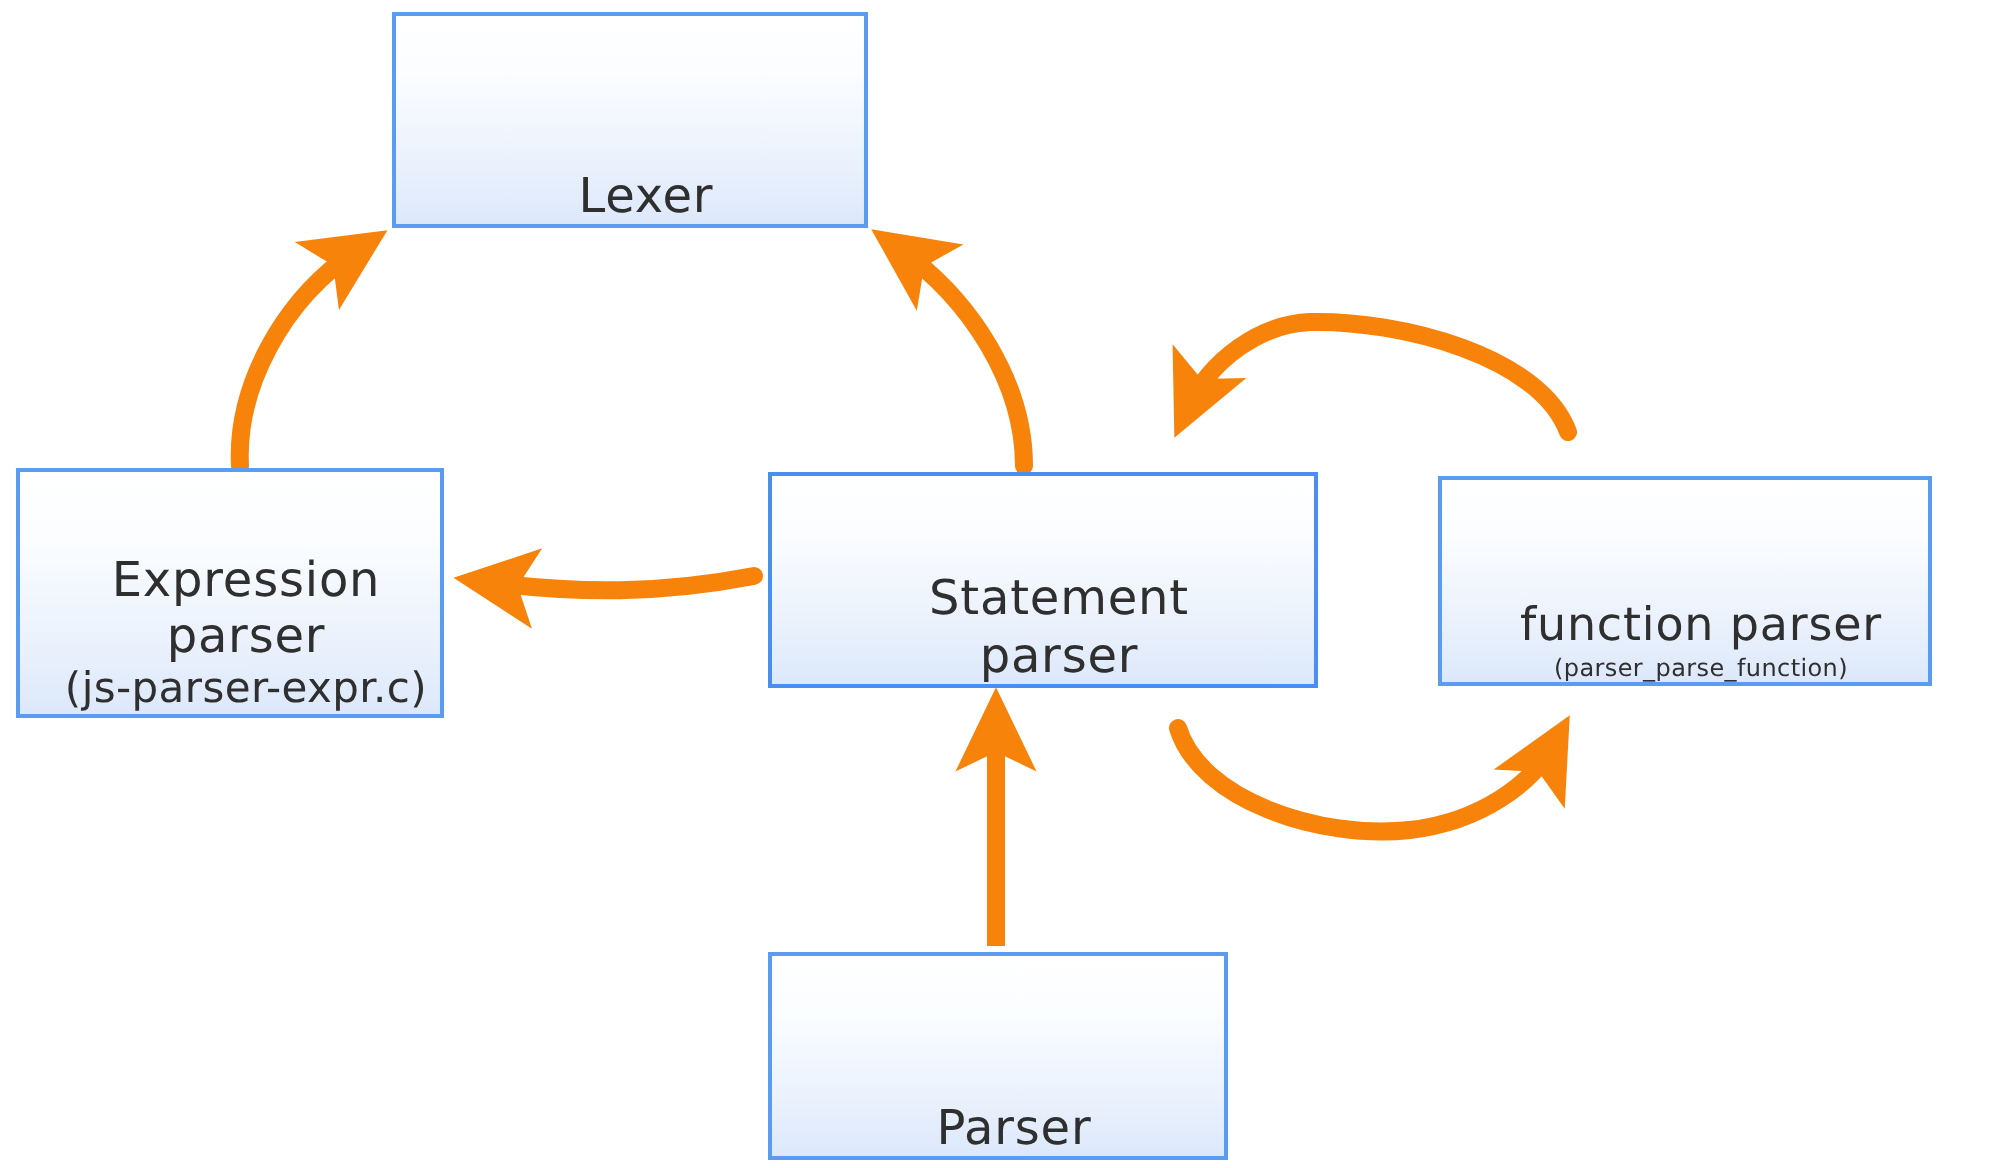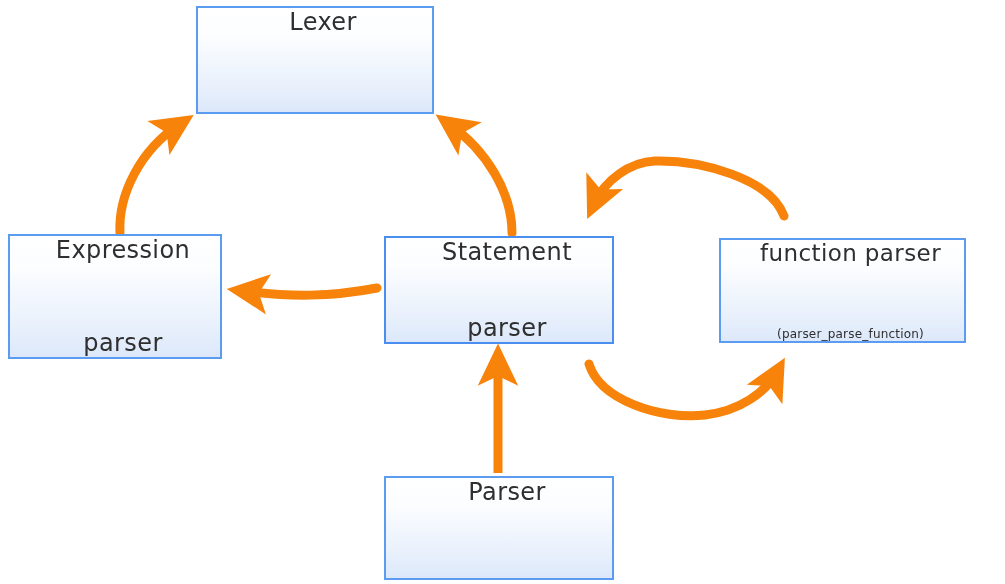--- a/index.html
+++ b/index.html
@@ -27,21 +27,21 @@
     pointer-events: none;
   }
   .node {
     position: absolute;
     box-sizing: border-box;
     border: 2px solid #5b9bf0;
     background: linear-gradient(to bottom, #ffffff 0%, #fbfdff 28%, #eaf1fc 72%, #dce8fa 100%);
     display: flex;
     flex-direction: column;
     align-items: center;
-    justify-content: space-between;
+    justify-content: flex-end;
     text-align: center;
     color: #2f2f2f;
     line-height: 1.18;
     z-index: 2;
     padding-left: 16px;
   }
   .node .title {
     font-size: 24px;
     letter-spacing: 0.4px;
     white-space: nowrap;
@@ -60,21 +60,21 @@
   }
   #node-expression-parser {
     left: 8px;
     top: 234px;
     width: 214px;
     height: 125px;
   }
   #node-statement-parser {
     left: 384px;
     top: 236px;
-    width: 230px;
+    width: 275px;
     height: 108px;
     border-color: #4a8ef0;
   }
   #node-function-parser {
     left: 719px;
     top: 238px;
     width: 247px;
     height: 105px;
   }
   #node-function-parser .title { font-size: 23px; }
@@ -112,20 +112,21 @@
     <path d="M 498 473 L 498 360" fill="none" stroke="#f7830b" stroke-width="9" stroke-linecap="butt" marker-end="url(#head)"></path>
   </svg>
 
   <div class="node" id="node-lexer">
     <div class="title">Lexer</div>
   </div>
 
   <div class="node" id="node-expression-parser">
     <div class="title">Expression</div>
     <div class="title">parser</div>
+    <div class="subtitle">(js-parser-expr.c)</div>
   </div>
 
   <div class="node" id="node-statement-parser">
     <div class="title">Statement</div>
     <div class="title">parser</div>
   </div>
 
   <div class="node" id="node-function-parser">
     <div class="title">function parser</div>
     <div class="subtitle">(parser_parse_function)</div>

